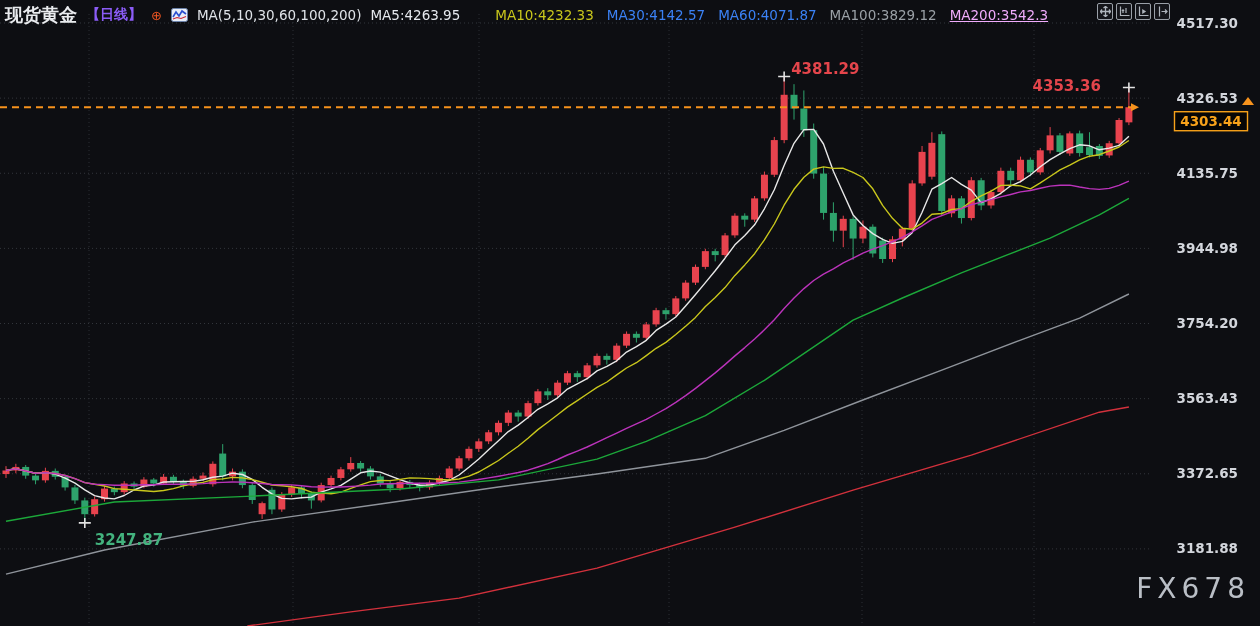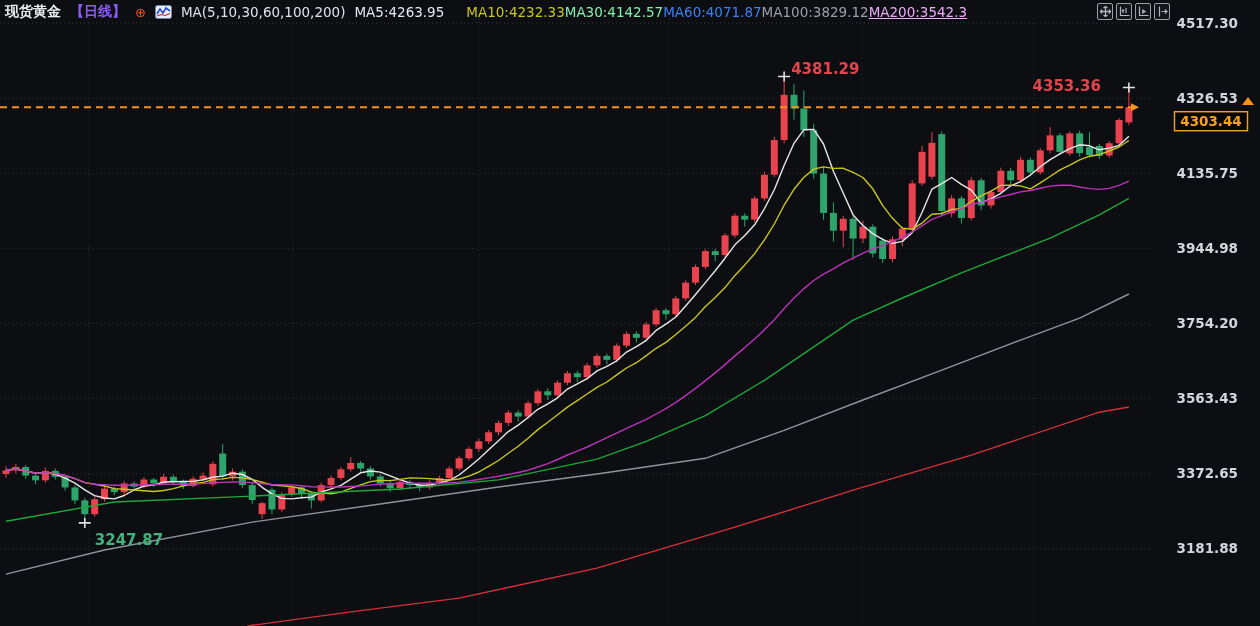--- a/index.html
+++ b/index.html
@@ -1,26 +1,26 @@
 <!DOCTYPE html>
 <html><head>
 <meta charset="utf-8">
 <style>
   html,body{margin:0;padding:0;background:#0d0e12;}
   .stage{position:relative;width:1260px;height:626px;background:#0d0e12;overflow:hidden;
          font-family:"DejaVu Sans","Liberation Sans",sans-serif;}
   svg text{font-family:"DejaVu Sans","Liberation Sans",sans-serif;}
   .header{position:absolute;left:5px;top:3px;display:flex;align-items:center;gap:9px;
           white-space:nowrap;z-index:5;font-size:13.5px;}
-  .title{color:#e9ebee;font-weight:bold;font-size:14px;}
+  .title{color:#e9ebee;font-weight:bold;font-size:18px;}
   .period{color:#8b5cf6;font-weight:bold;font-size:14px;}
   .expand{color:#ee5522;font-size:13px;cursor:pointer;}
   .chart-ico{display:inline-flex;align-items:center;}
   .ma-group{color:#dfe3e8;}
-  .ma-legend{display:inline-flex;justify-content:space-between;}
+  .ma-legend{display:inline-flex;gap:13px;justify-content:space-between;}
   .ma-legend span{font-size:13.5px;}
   .toolbar{position:absolute;left:1097px;top:3px;display:flex;gap:3px;z-index:5;}
   .tbtn{width:14px;height:15px;border:1.4px solid #9aa0a8;border-radius:2px;background:#14151a;
         display:flex;align-items:center;justify-content:center;cursor:pointer;}
   .watermark{position:absolute;right:10px;bottom:21px;color:#c9ced6;font-size:28px;
              letter-spacing:5px;opacity:.92;z-index:4;}
 </style>
 </head>
 <body>
 
@@ -318,21 +318,21 @@
       <svg width="17" height="14" viewBox="0 0 17 14">
         <rect x="0.5" y="0.5" width="16" height="13" rx="2" fill="#e8eef8" stroke="#6b82aa"></rect>
         <path d="M2 9 L5 4 L8 8 L11 3 L15 6" stroke="#2a4fd0" stroke-width="1.6" fill="none"></path>
         <path d="M2 11 L6 9.5 L10 10.5 L15 8.5" stroke="#cc2233" stroke-width="1.1" fill="none"></path>
       </svg>
     </span>
     <span class="ma-group">MA(5,10,30,60,100,200)</span>
     <span class="ma-legend" id="ma-legend">
         <span style="color: rgb(230, 233, 238);">MA5:4263.95</span>
         <span style="color: rgb(201, 199, 28); margin-left: 22px;">MA10:4232.33</span>
-        <span style="color: #86efac;">MA30:4142.57</span>
+        <span style="color: #3b82f6;">MA30:4142.57</span>
         <span style="color: #3b82f6;">MA60:4071.87</span>
         <span style="color: rgb(154, 160, 166);">MA100:3829.12</span>
         <span style="color: #f0abfc; text-decoration: underline;">MA200:3542.3</span>
       </span>
   </div>
 
   <div class="toolbar">
     <div class="tbtn">
       <svg width="11" height="11" viewBox="0 0 11 11" stroke="#aeb4bc" stroke-width="1.3" fill="none">
         <path d="M5.5 0.5 V10.5 M0.5 5.5 H10.5 M3.5 2 L5.5 0.5 L7.5 2 M3.5 9 L5.5 10.5 L7.5 9 M2 3.5 L0.5 5.5 L2 7.5 M9 3.5 L10.5 5.5 L9 7.5"></path>
@@ -349,13 +349,14 @@
         <path d="M4.2 3 L8.2 5.5 L4.2 8 Z" fill="#aeb4bc" stroke="none"></path>
       </svg>
     </div>
     <div class="tbtn">
       <svg width="11" height="11" viewBox="0 0 11 11" stroke="#aeb4bc" stroke-width="1.2" fill="none">
         <path d="M2.5 0.5 V10.5 M4.5 5.5 H10 M8 3.5 L10 5.5 L8 7.5"></path>
       </svg>
     </div>
   </div>
 
+  <div class="watermark">FX678</div>
 </div>
 
 </body></html>

